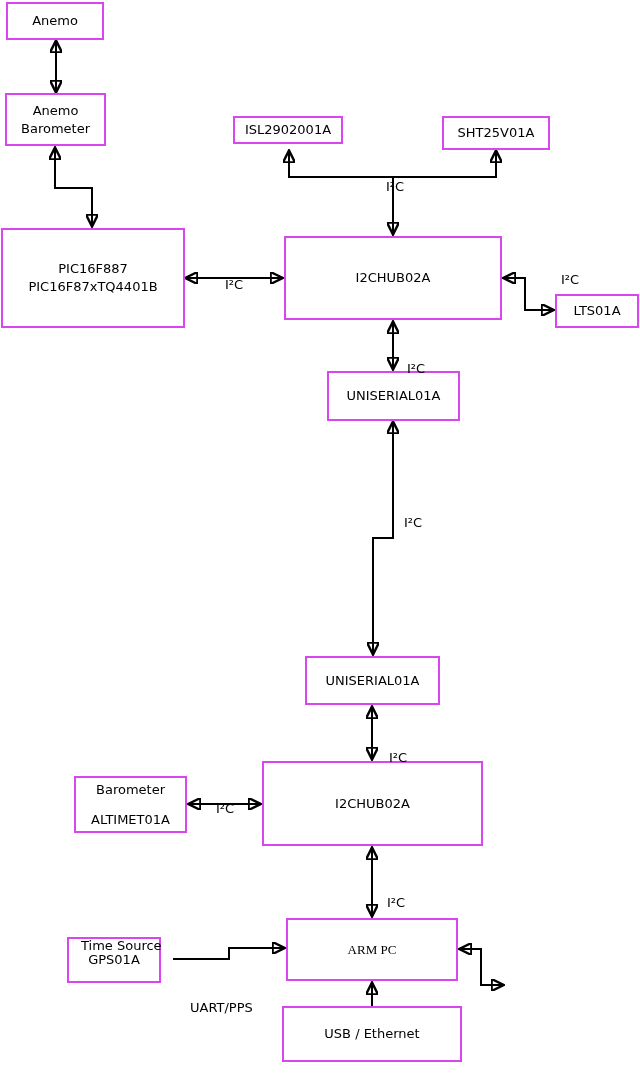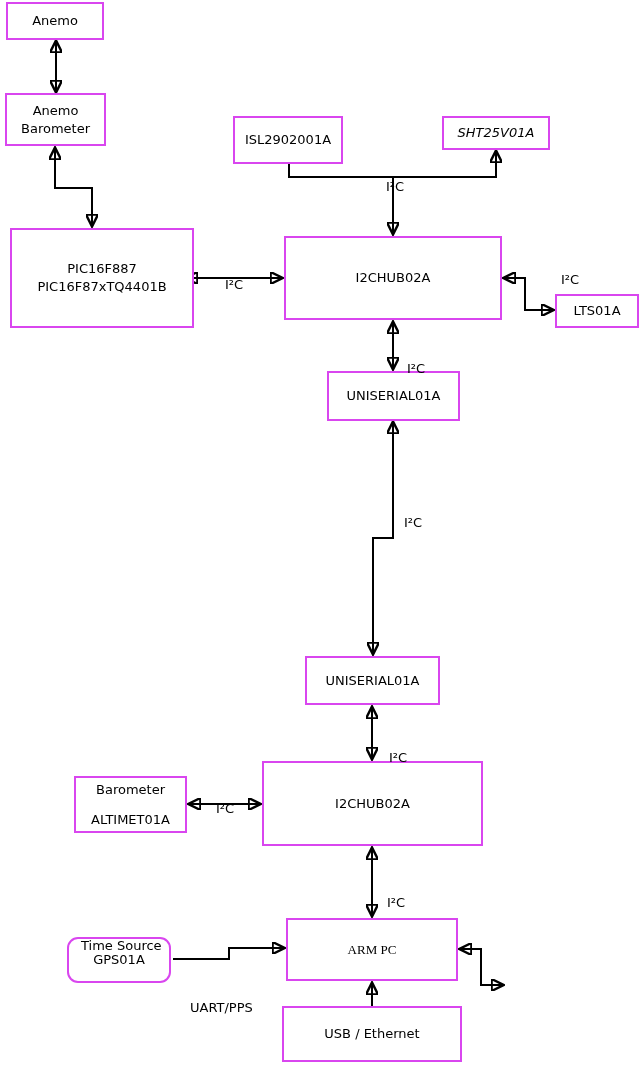--- a/index.html
+++ b/index.html
@@ -67,30 +67,30 @@
 
   <div class="node" style="left:6px; top:2px; width:98px; height:38px;">
     <span>Anemo</span>
   </div>
 
   <div class="node" style="left:5px; top:93px; width:101px; height:53px;">
     <span>Anemo</span>
     <span>Barometer</span>
   </div>
 
-  <div class="node" style="left:10px; top:228px; width:184px; height:100px;">
+  <div class="node" style="left:1px; top:228px; width:184px; height:100px;">
     <span>PIC16F887</span>
     <span>PIC16F87xTQ4401B</span>
   </div>
 
-  <div class="node" style="left:233px; top:116px; width:110px; height:48px;">
+  <div class="node" style="left:233px; top:116px; width:110px; height:28px;">
     <span>ISL2902001A</span>
   </div>
 
-  <div class="node" style="left:442px; top:116px; width:108px; height:34px;font-style:italic;">
+  <div class="node" style="left:442px; top:116px; width:108px; height:34px;">
     <span>SHT25V01A</span>
   </div>
 
   <div class="node" style="left:284px; top:236px; width:218px; height:84px;">
     <span>I2CHUB02A</span>
   </div>
 
   <div class="node" style="left:555px; top:294px; width:84px; height:34px;justify-content:center;">
     <span>LTS01A</span>
   </div>
@@ -105,21 +105,21 @@
 
   <div class="node" style="left:262px; top:761px; width:221px; height:85px;">
     <span>I2CHUB02A</span>
   </div>
 
   <div class="node" style="left:74px; top:776px; width:113px; height:57px;gap:12px;">
     <span>Barometer</span>
     <span>ALTIMET01A</span>
   </div>
 
-  <div class="node" style="left:67px; top:937px; width:104px; height:46px;border-radius:11px;">
+  <div class="node" style="left:67px; top:937px; width:94px; height:46px;">
     <span>GPS01A</span>
   </div>
 
   <div class="node" style="left:286px; top:918px; width:172px; height:63px;font-family:Liberation Serif, serif;">
     <span>ARM PC</span>
   </div>
 
 
   <div class="node" style="left:282px; top:1006px; width:180px; height:56px;align-items:center;">
     <span>USB / Ethernet</span>

